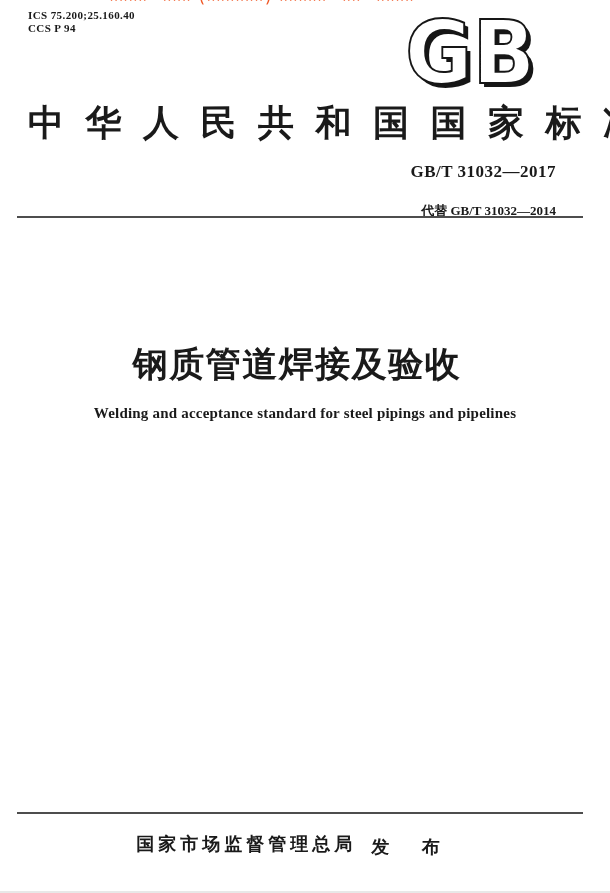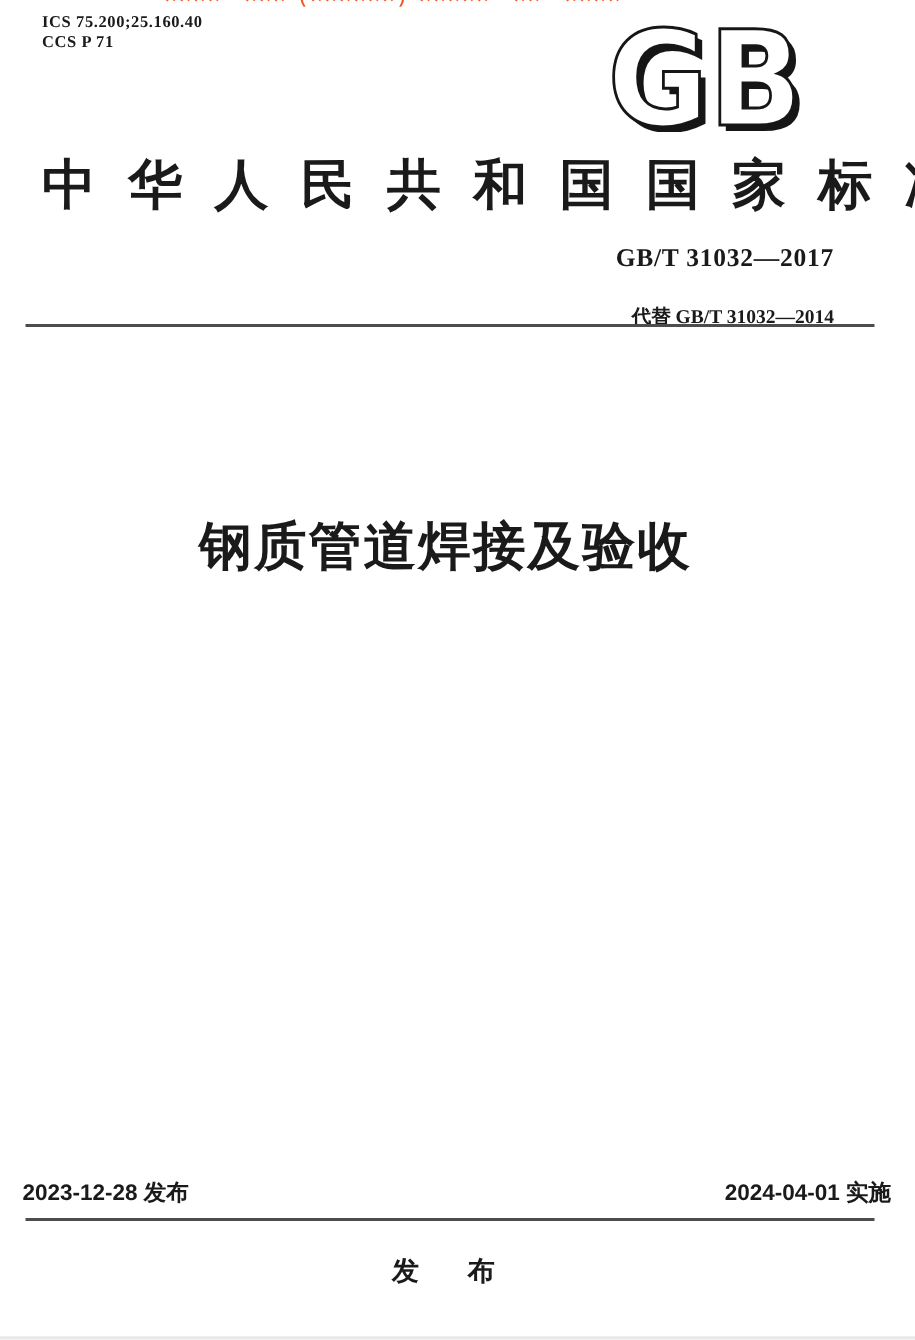--- a/index.html
+++ b/index.html
@@ -142,47 +142,45 @@
 <body>
 
 <div class="page">
 
   <div class="watermark-strip">
     <span>××××　×××（××××××）×××××－××　××××</span>
   </div>
 
   <div class="codes">
     <div>ICS 75.200;25.160.40</div>
-    <div>CCS P 71</div>
+    <div>CCS P 94</div>
   </div>
 
   <svg class="gb-logo" viewBox="0 0 138 74">
     <g font-family="'DejaVu Sans', sans-serif" font-weight="bold" font-size="88">
       <text x="72" y="73" text-anchor="middle" textLength="130" lengthAdjust="spacingAndGlyphs" fill="#161616">GB</text>
       <text x="68" y="69" text-anchor="middle" textLength="130" lengthAdjust="spacingAndGlyphs" fill="#ffffff" stroke="#161616" stroke-width="2">GB</text>
     </g>
   </svg>
 
   <div class="country-title">中华人民共和国国家标准</div>
 
   <div class="std-no-block">
     <div class="std-no">GB/T 31032—2017</div>
     <div class="std-superseded">代替 GB/T 31032—2014</div>
   </div>
 
   <div class="divider divider-top"></div>
 
   <div class="doc-title-cn">钢质管道焊接及验收</div>
+  <div class="doc-title-en">Welding and acceptance standard for steel pipings and pipelines</div>
 
-  <div class="date-row">
-    <span>2023-12-28 发布</span>
-    <span>2024-04-01 实施</span>
-  </div>
 
   <div class="divider divider-bottom"></div>
 
   <div class="issuer-row">
     <div class="issuer-lines">
+      <div>国家市场监督管理总局</div>
     </div>
     <div class="publish-label">发 布</div>
   </div>
 
 </div>
 
 </body></html>

